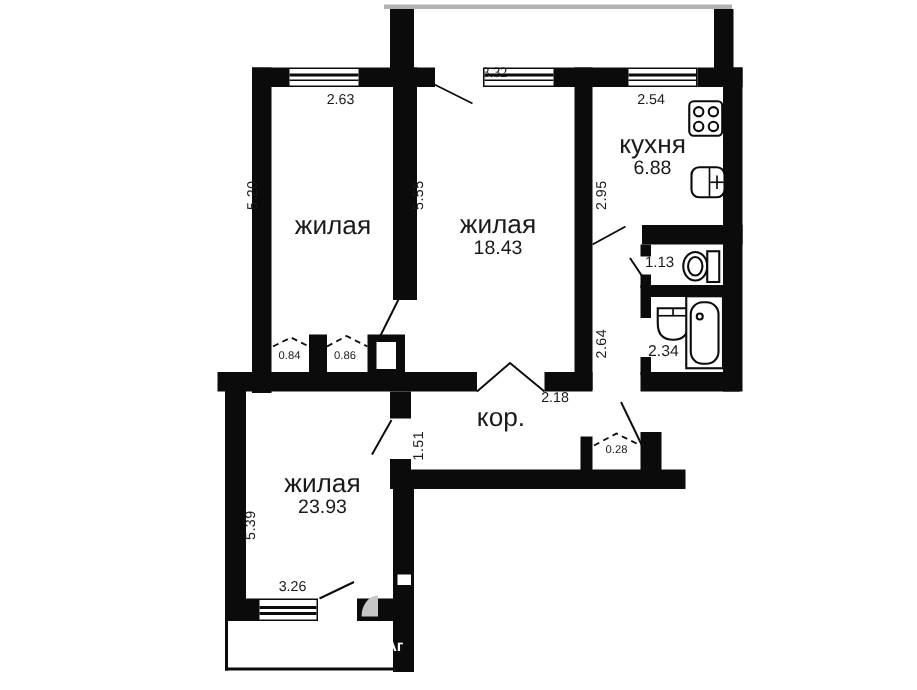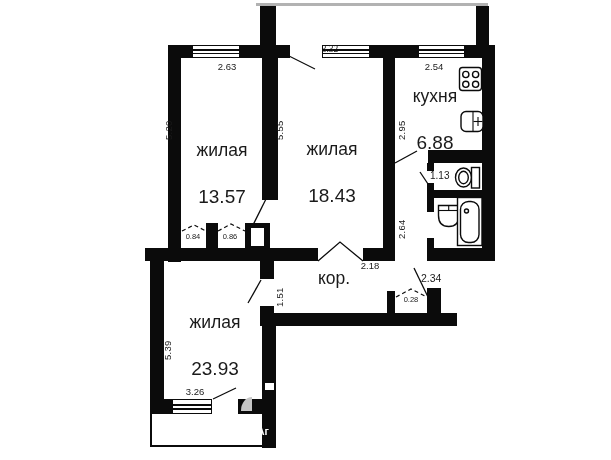--- a/index.html
+++ b/index.html
@@ -6,21 +6,21 @@
   #plan{position:relative;width:611px;height:460px;background:#fff;overflow:hidden;
         font-family:"Liberation Sans",sans-serif;color:var(--ink,#1a1a1a);}
   .w{position:absolute;background:var(--wall,#0b0b0b);}
   .whitebox{position:absolute;background:#fff;}
   .window{position:absolute;background:#fff;border:1.5px solid var(--wall,#0b0b0b);box-sizing:border-box;}
   .wline{position:absolute;left:0;right:0;height:1.5px;background:var(--wall,#0b0b0b);}
   .balcony-line{position:absolute;background:var(--balcony-line,#b2b2b2);}
   .balcony-box{position:absolute;border:2px solid var(--wall,#0b0b0b);border-top:none;background:#fff;box-sizing:border-box;}
   .room-label{position:absolute;text-align:center;line-height:1.05;}
   .room-name{display:block;font-size:17.5px;}
-  .room-area{display:block;font-size:19px;margin-top:28px;}
+  .room-area{display:block;font-size:13px;}
   .dim{position:absolute;font-size:9.5px;text-align:center;white-space:nowrap;}
   .dim-tiny{font-size:7.5px;}
   .vdim{position:absolute;writing-mode:vertical-rl;transform:rotate(180deg);
         font-size:9.5px;letter-spacing:.3px;text-align:center;white-space:nowrap;}
   .small-area{position:absolute;font-size:10.5px;white-space:nowrap;}
   svg#overlay{position:absolute;left:0;top:0;z-index:4;pointer-events:none;}
   .ln{stroke:var(--wall,#0b0b0b);stroke-width:1.3;fill:none;}
   .thin{stroke-width:1.1;}
   .dash{stroke:var(--wall,#0b0b0b);stroke-width:1.2;fill:none;stroke-dasharray:4 3;}
   .fix{stroke:var(--wall,#0b0b0b);stroke-width:1.4;fill:#fff;}
@@ -132,39 +132,38 @@
     </g>
     <g>
       <rect class="fix" x="457.5" y="197.5" width="24.5" height="48"></rect>
       <rect class="fix" x="460.5" y="201.5" width="18.5" height="41" rx="8"></rect>
       <circle class="fix" cx="466.5" cy="211" r="2"></circle>
     </g>
   </svg>
 
   <div class="room-label txt" style="left:178px;top:141px;width:88px;">
     <span class="room-name">жилая</span>
-    <span class="room-area">13.57</span>
   </div>
   <div class="room-label txt" style="left:292px;top:140px;width:80px;">
     <span class="room-name">жилая</span>
     <span class="room-area">18.43</span>
   </div>
   <div class="room-label txt" style="left:399px;top:87px;width:72px;">
     <span class="room-name">кухня</span>
     <span class="room-area">6.88</span>
   </div>
   <div class="room-label txt" style="left:298px;top:269px;width:72px;">
     <span class="room-name">кор.</span>
   </div>
   <div class="room-label txt" style="left:172px;top:313px;width:86px;">
     <span class="room-name">жилая</span>
     <span class="room-area">23.93</span>
   </div>
   <div class="small-area txt" style="left:430px;top:170px;font-size:10px;">1.13</div>
-  <div class="small-area txt" style="left:421px;top:228px;margin-top:44px;">2.34</div>
+  <div class="small-area txt" style="left:432px;top:228px;">2.34</div>
   <div class="dim dim-tiny txt" style="left:181px;top:232px;width:24px;">0.84</div>
   <div class="dim dim-tiny txt" style="left:218px;top:232px;width:24px;">0.86</div>
   <div class="dim dim-tiny txt" style="left:399px;top:295px;width:24px;">0.28</div>
 
   <div class="dim txt" style="left:209px;top:61px;width:36px;">2.63</div>
   <div class="dim txt" style="left:313px;top:44px;width:34px;font-family:Liberation Serif, serif;">3.32</div>
   <div class="dim txt" style="left:417px;top:61px;width:34px;">2.54</div>
   <div class="dim txt" style="left:353px;top:260px;width:34px;">2.18</div>
   <div class="dim txt" style="left:178px;top:386px;width:34px;">3.26</div>
   <div class="vdim txt" style="left:163px;top:113px;height:34px;">5.20</div>

